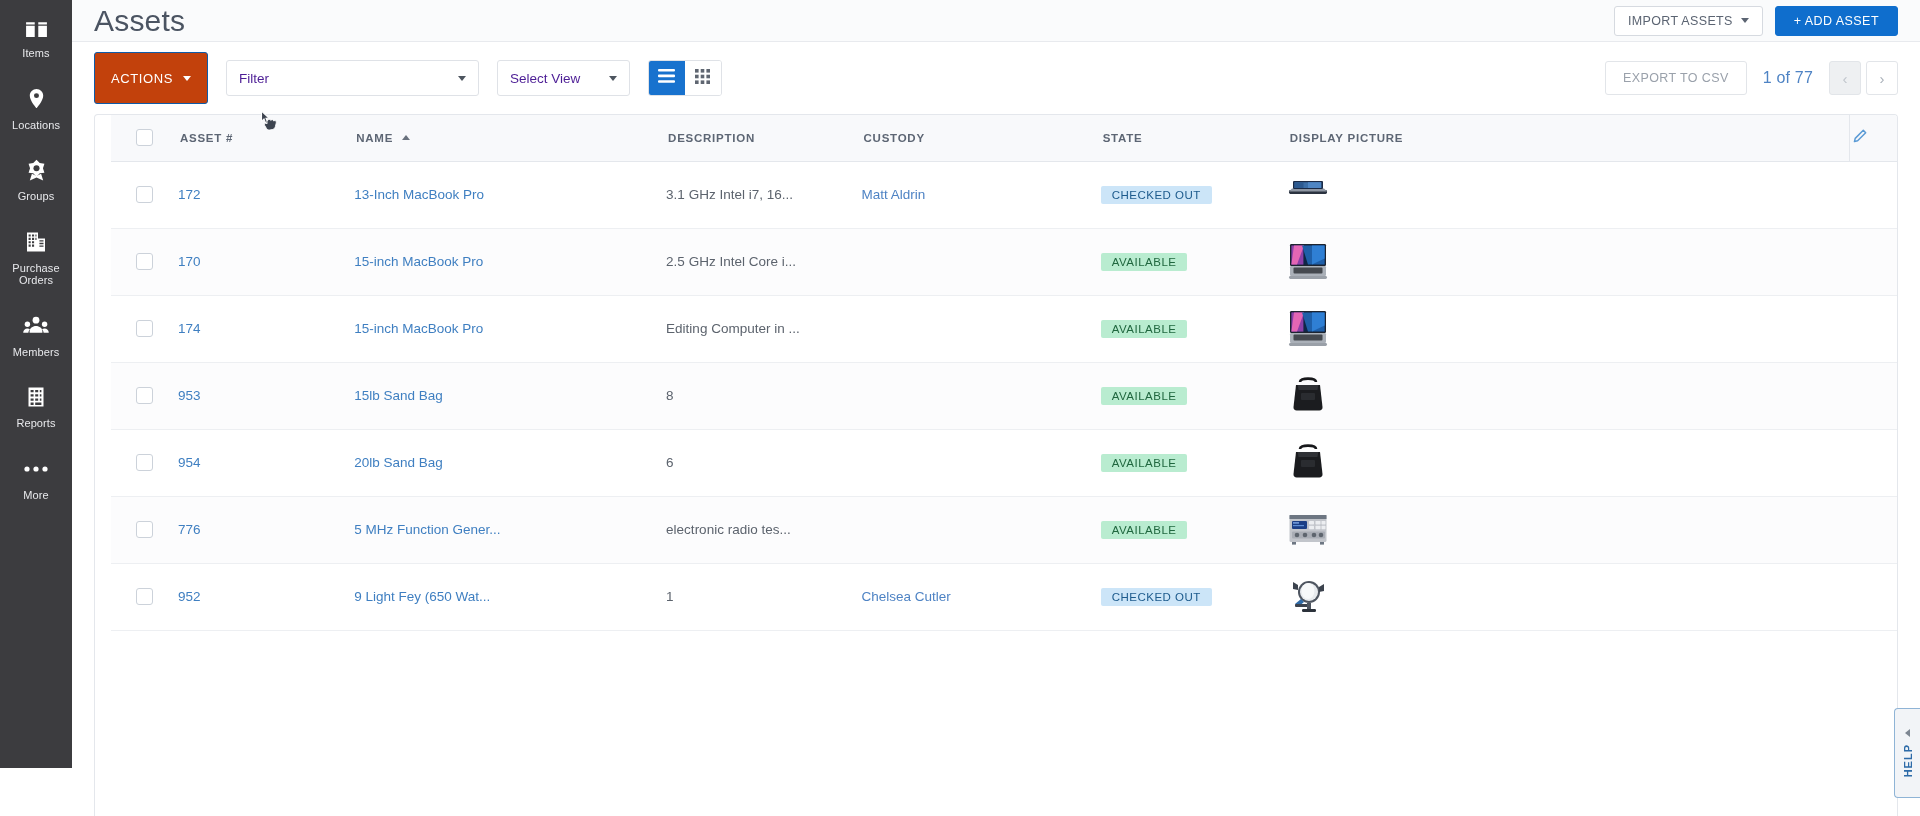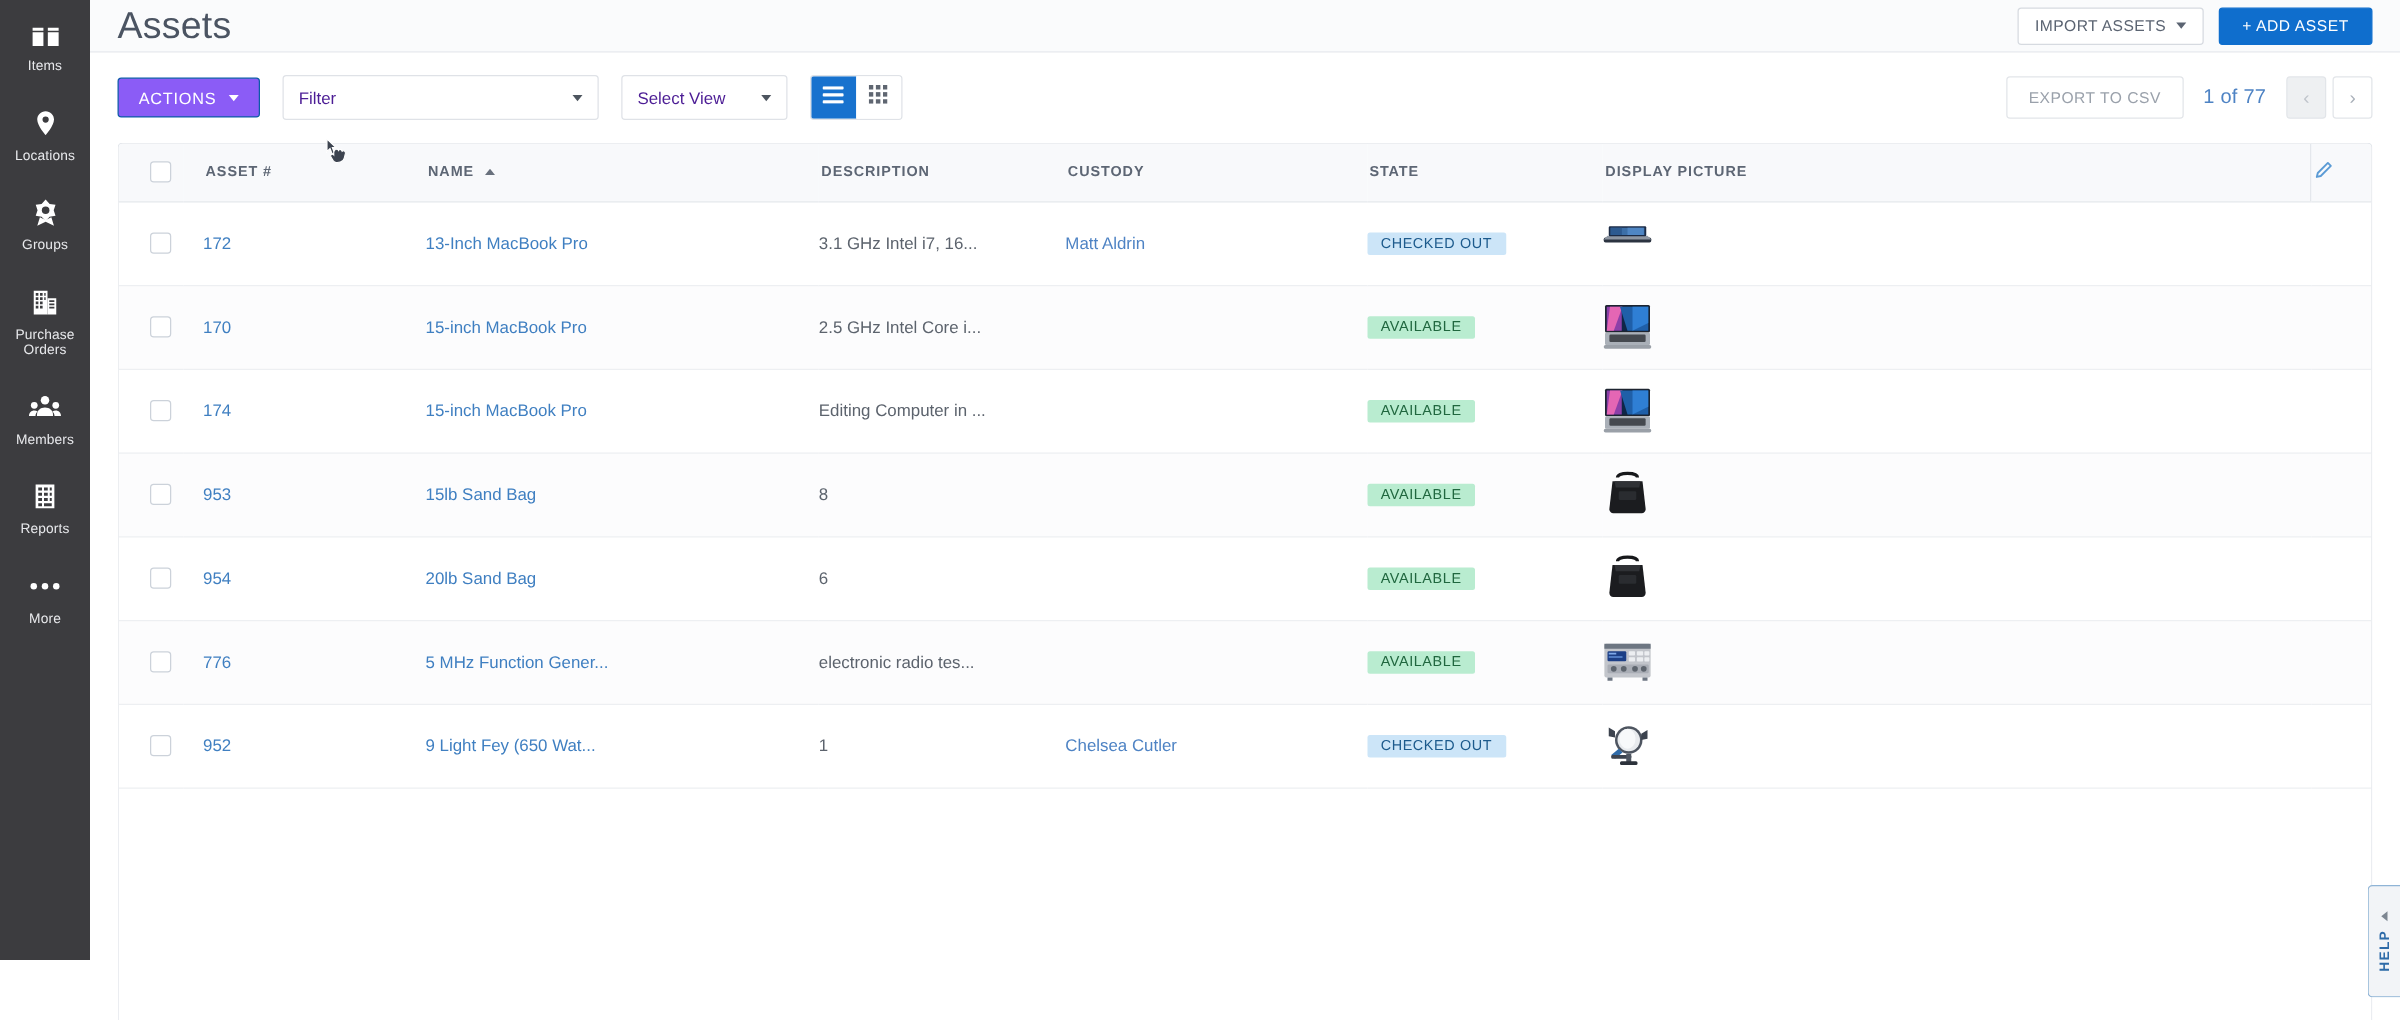--- a/index.html
+++ b/index.html
@@ -114,22 +114,22 @@
 
   
   .toolbar {
     height: 72px;
     flex: 0 0 72px;
     background: #ffffff;
     display: flex; align-items: center;
     padding: 0 22px;
   }
   .btn-actions {
-    height: 32px;
-    background: #8b5cf6;
+    height: 52px;
+    background: #c2410c;
     border: 1px solid #0d5ba8;
     color: #fff;
     font-size: 13px;
     letter-spacing: .6px;
     padding: 0 16px;
     gap: 10px;
     position: relative;
     border-radius: 3px;
   }
   .select {
@@ -205,20 +205,21 @@
   
   .table-wrap {
     flex: 1 1 auto;
     margin: 0 22px 0 22px;
     border: 1px solid #e4e7ec;
     border-bottom: none;
     border-radius: 4px 4px 0 0;
     background: #fff;
     overflow: hidden;
     position: relative;
+    padding-left: 16px;
   }
   table.assets {
     width: 100%;
     border-collapse: collapse;
     table-layout: fixed;
   }
   table.assets thead th {
     background: #f8f9fb;
     height: 46px;
     font-size: 11.5px;

